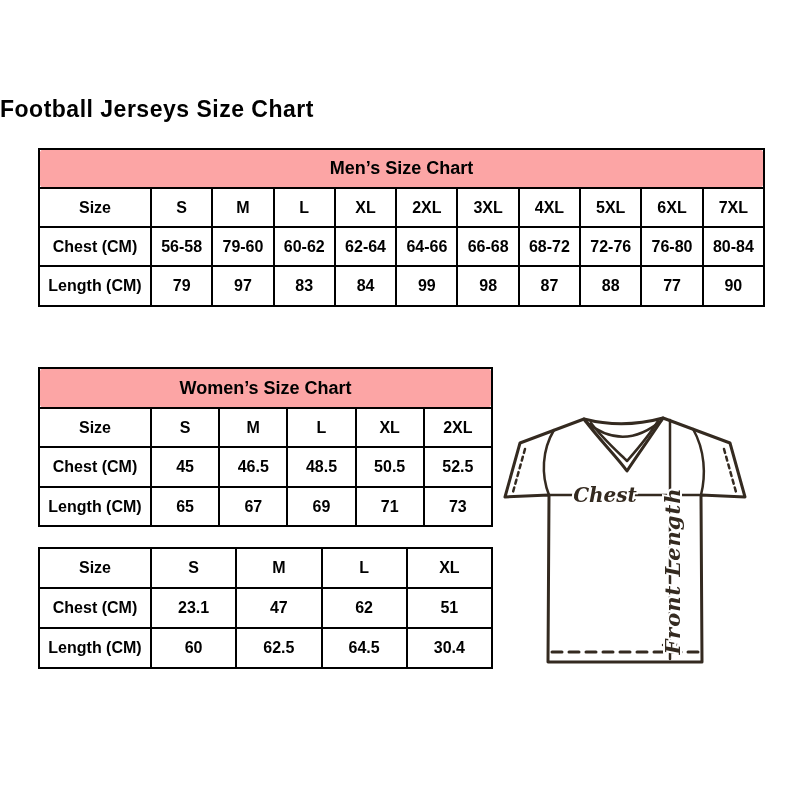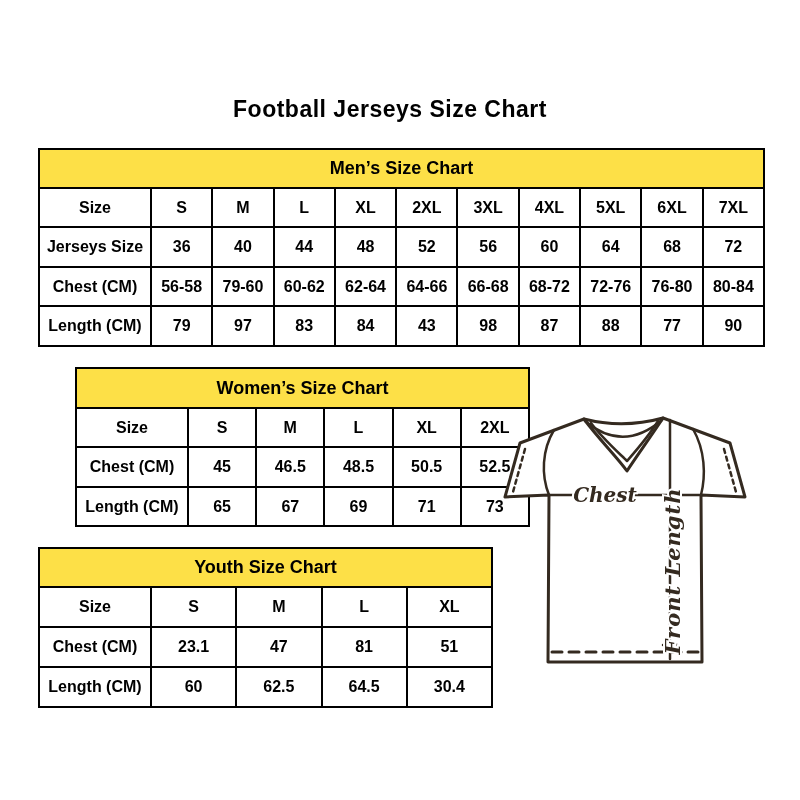--- a/index.html
+++ b/index.html
@@ -2,35 +2,35 @@
 <html><head>
 <meta charset="utf-8">
 <style>
   html,body{margin:0;padding:0;}
   body{
     width:800px;height:800px;position:relative;background:#ffffff;
     font-family:"Liberation Sans", sans-serif;color:#000;
     overflow:hidden;
   }
   .page-title{
-    position:absolute;top:96px;left:0;width:780px;text-align:center;
+    position:absolute;top:96px;left:0;width:780px;text-align:left;
     font-size:23px;font-weight:bold;letter-spacing:0.5px;
   }
   table.size-table{
     position:absolute;border-collapse:collapse;table-layout:fixed;
   }
   table.size-table th, table.size-table td{
     border:2px solid #000;text-align:center;vertical-align:middle;
     font-weight:bold;font-size:16px;padding:0;overflow:hidden;
   }
   table.size-table th.chart-head{
-    background:#fde047;font-size:18px;
+    background:#fca5a5;font-size:18px;border-radius:6px;
   }
   #men-table{left:38px;top:148px;width:727px;}
-  #women-table{left:38px;top:367px;width:455px;margin-left:37px;}
+  #women-table{left:38px;top:367px;width:455px;}
   #youth-table{left:38px;top:547px;width:455px;}
   .jersey-wrap{position:absolute;left:492px;top:405px;width:265px;height:265px;}
   .measure-text{
     font-family:"DejaVu Serif", serif;font-style:italic;font-weight:bold;
     fill:#342a20;paint-order:stroke;stroke:#ffffff;stroke-width:4px;
   }
   .mt-chest{font-size:20px;}
   .mt-length{font-size:21px;letter-spacing:1px;}
 </style>
 </head>
@@ -62,53 +62,40 @@
     <td>M</td>
     <td>L</td>
     <td>XL</td>
     <td>2XL</td>
     <td>3XL</td>
     <td>4XL</td>
     <td>5XL</td>
     <td>6XL</td>
     <td>7XL</td>
   </tr>
-  <tr style="height:40px">
-    <td>Jerseys Size</td>
-    <td>36</td>
-    <td>40</td>
-    <td>44</td>
-    <td>48</td>
-    <td>52</td>
-    <td>56</td>
-    <td>60</td>
-    <td>64</td>
-    <td>68</td>
-    <td>72</td>
-  </tr>
   <tr style="height:39px">
     <td>Chest (CM)</td>
     <td>56-58</td>
     <td>79-60</td>
     <td>60-62</td>
     <td>62-64</td>
     <td>64-66</td>
     <td>66-68</td>
     <td>68-72</td>
     <td>72-76</td>
     <td>76-80</td>
     <td>80-84</td>
   </tr>
   <tr style="height:40px">
     <td>Length (CM)</td>
     <td>79</td>
     <td>97</td>
     <td>83</td>
     <td>84</td>
-    <td>43</td>
+    <td>99</td>
     <td>98</td>
     <td>87</td>
     <td>88</td>
     <td>77</td>
     <td>90</td>
   </tr>
 </tbody>
   </table>
 
 <table class="size-table" id="women-table">
@@ -153,35 +140,32 @@
 
 <table class="size-table" id="youth-table">
   <colgroup>
       <col style="width:112px">
       <col>
       <col>
       <col>
       <col>
     </colgroup>
   <tbody>
-      <tr style="height:39px">
-        <th class="chart-head" colspan="5">Youth Size Chart</th>
-      </tr>
   <tr style="height:40px">
     <td>Size</td>
     <td>S</td>
     <td>M</td>
     <td>L</td>
     <td>XL</td>
   </tr>
   <tr style="height:40px">
     <td>Chest (CM)</td>
     <td>23.1</td>
     <td>47</td>
-    <td>81</td>
+    <td>62</td>
     <td>51</td>
   </tr>
   <tr style="height:40px">
     <td>Length (CM)</td>
     <td>60</td>
     <td>62.5</td>
     <td>64.5</td>
     <td>30.4</td>
   </tr>
 </tbody>

